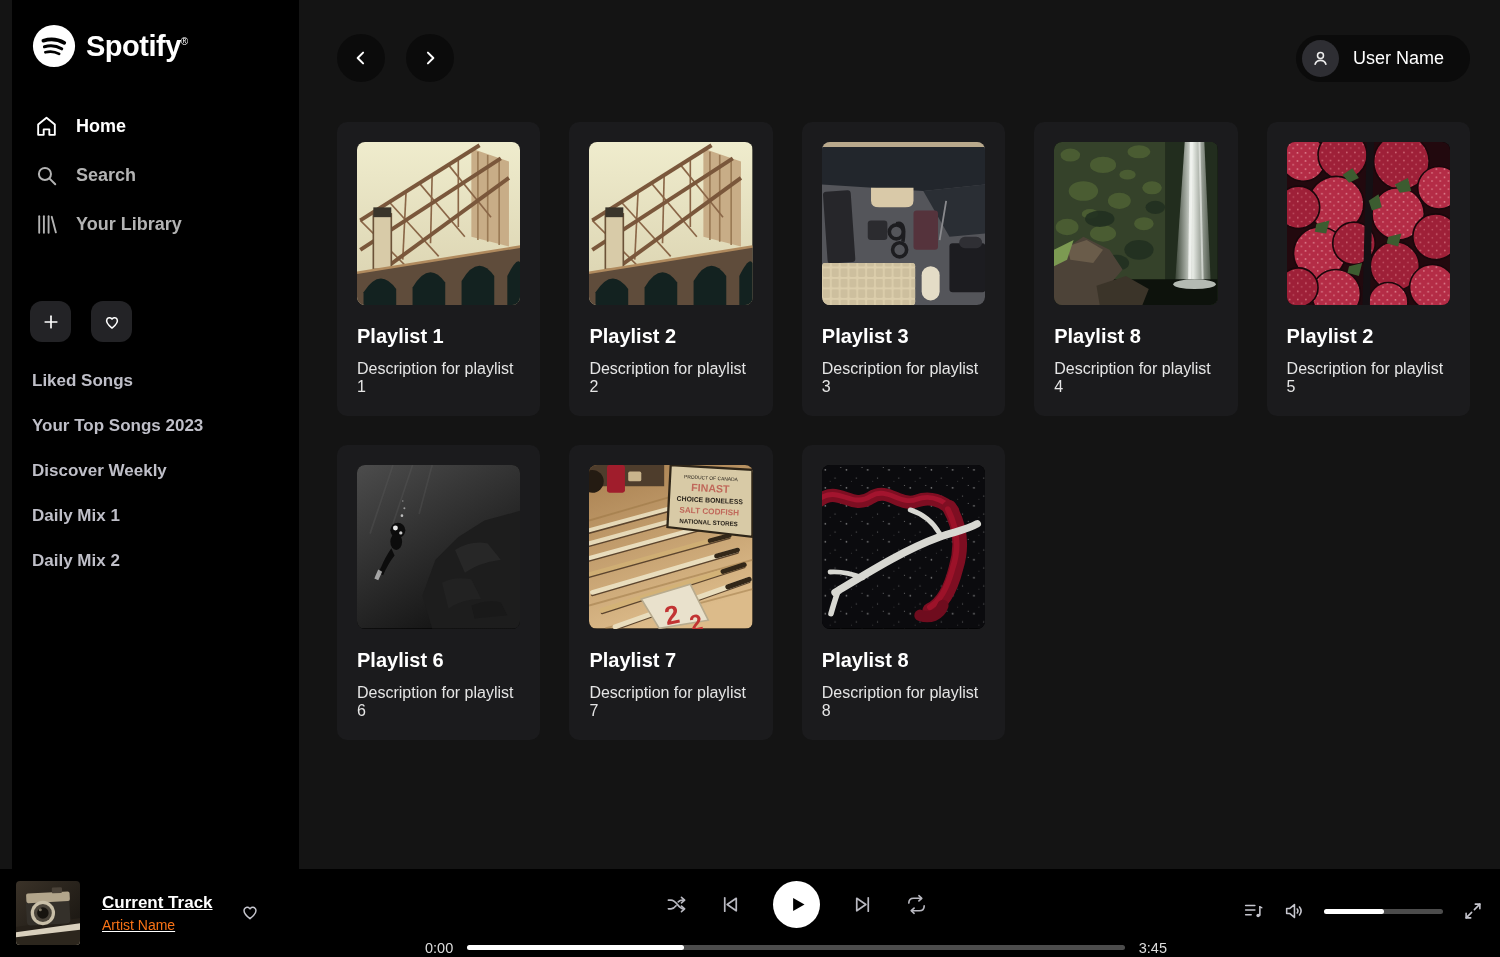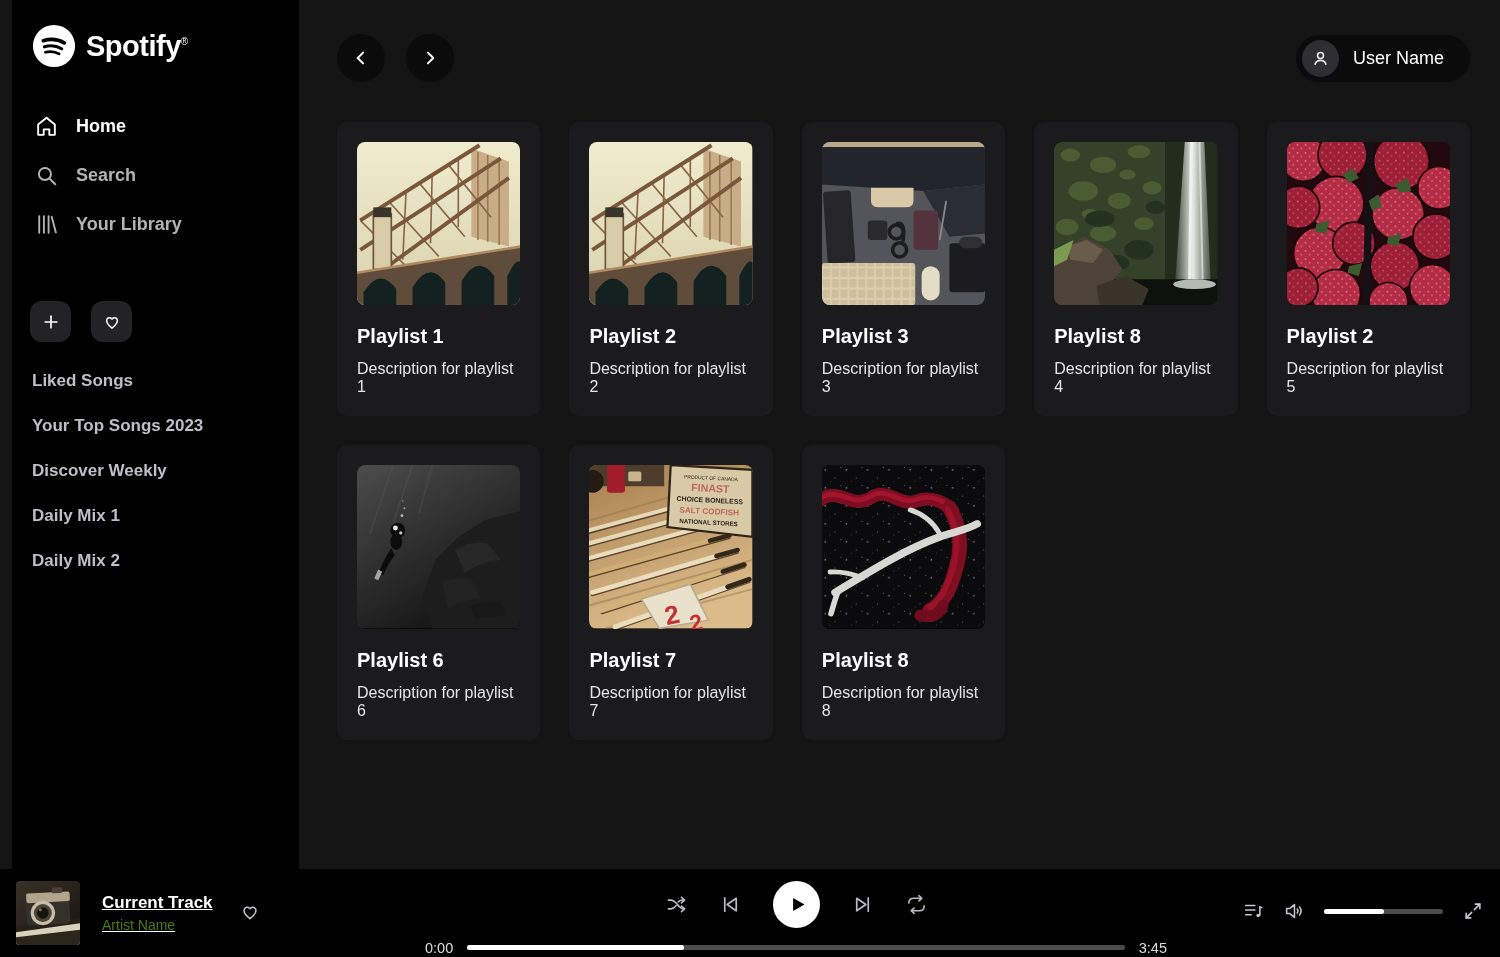--- a/index.html
+++ b/index.html
@@ -50,21 +50,21 @@
   .card-desc { font-size:16px; color:#e5e5e5; margin-top:12px; }
 
   
   .playerbar { position:absolute; left:0; bottom:0; width:1500px; height:88px; background:#000;
                display:flex; align-items:center; padding:0 16px; }
   .player-left { display:flex; align-items:center; width:372px; flex-shrink:0; }
   .album-art { width:64px; height:64px; border-radius:4px; overflow:hidden; flex-shrink:0; }
   .album-art svg { width:100%; height:100%; display:block; }
   .track-info { margin-left:22px;text-decoration:underline; }
   .track-title { font-size:17px; font-weight:700; }
-  .track-artist { font-size:14px; color:#4d7c0f; margin-top:4px; }
+  .track-artist { font-size:14px; color:#f97316; margin-top:4px; }
   .heart-btn { background:none; border:none; color:#c6c6ce; margin-left:26px; cursor:pointer; }
   .heart-btn svg { width:22px; height:22px; }
 
   .player-center { flex:1; display:flex; flex-direction:column; align-items:center; padding-top:10px; }
   .controls { display:flex; align-items:center; gap:31px; color:#b9b9c1; }
   .ctrl-btn { background:none; border:none; color:inherit; cursor:pointer; display:flex; }
   .ctrl-btn svg { width:23px; height:23px; }
   .play-btn { width:47px; height:47px; border-radius:50%; background:#fff; color:#000; border:none;
               display:flex; align-items:center; justify-content:center; cursor:pointer; }
   .play-btn svg { width:21px; height:21px; margin-left:2px; }

